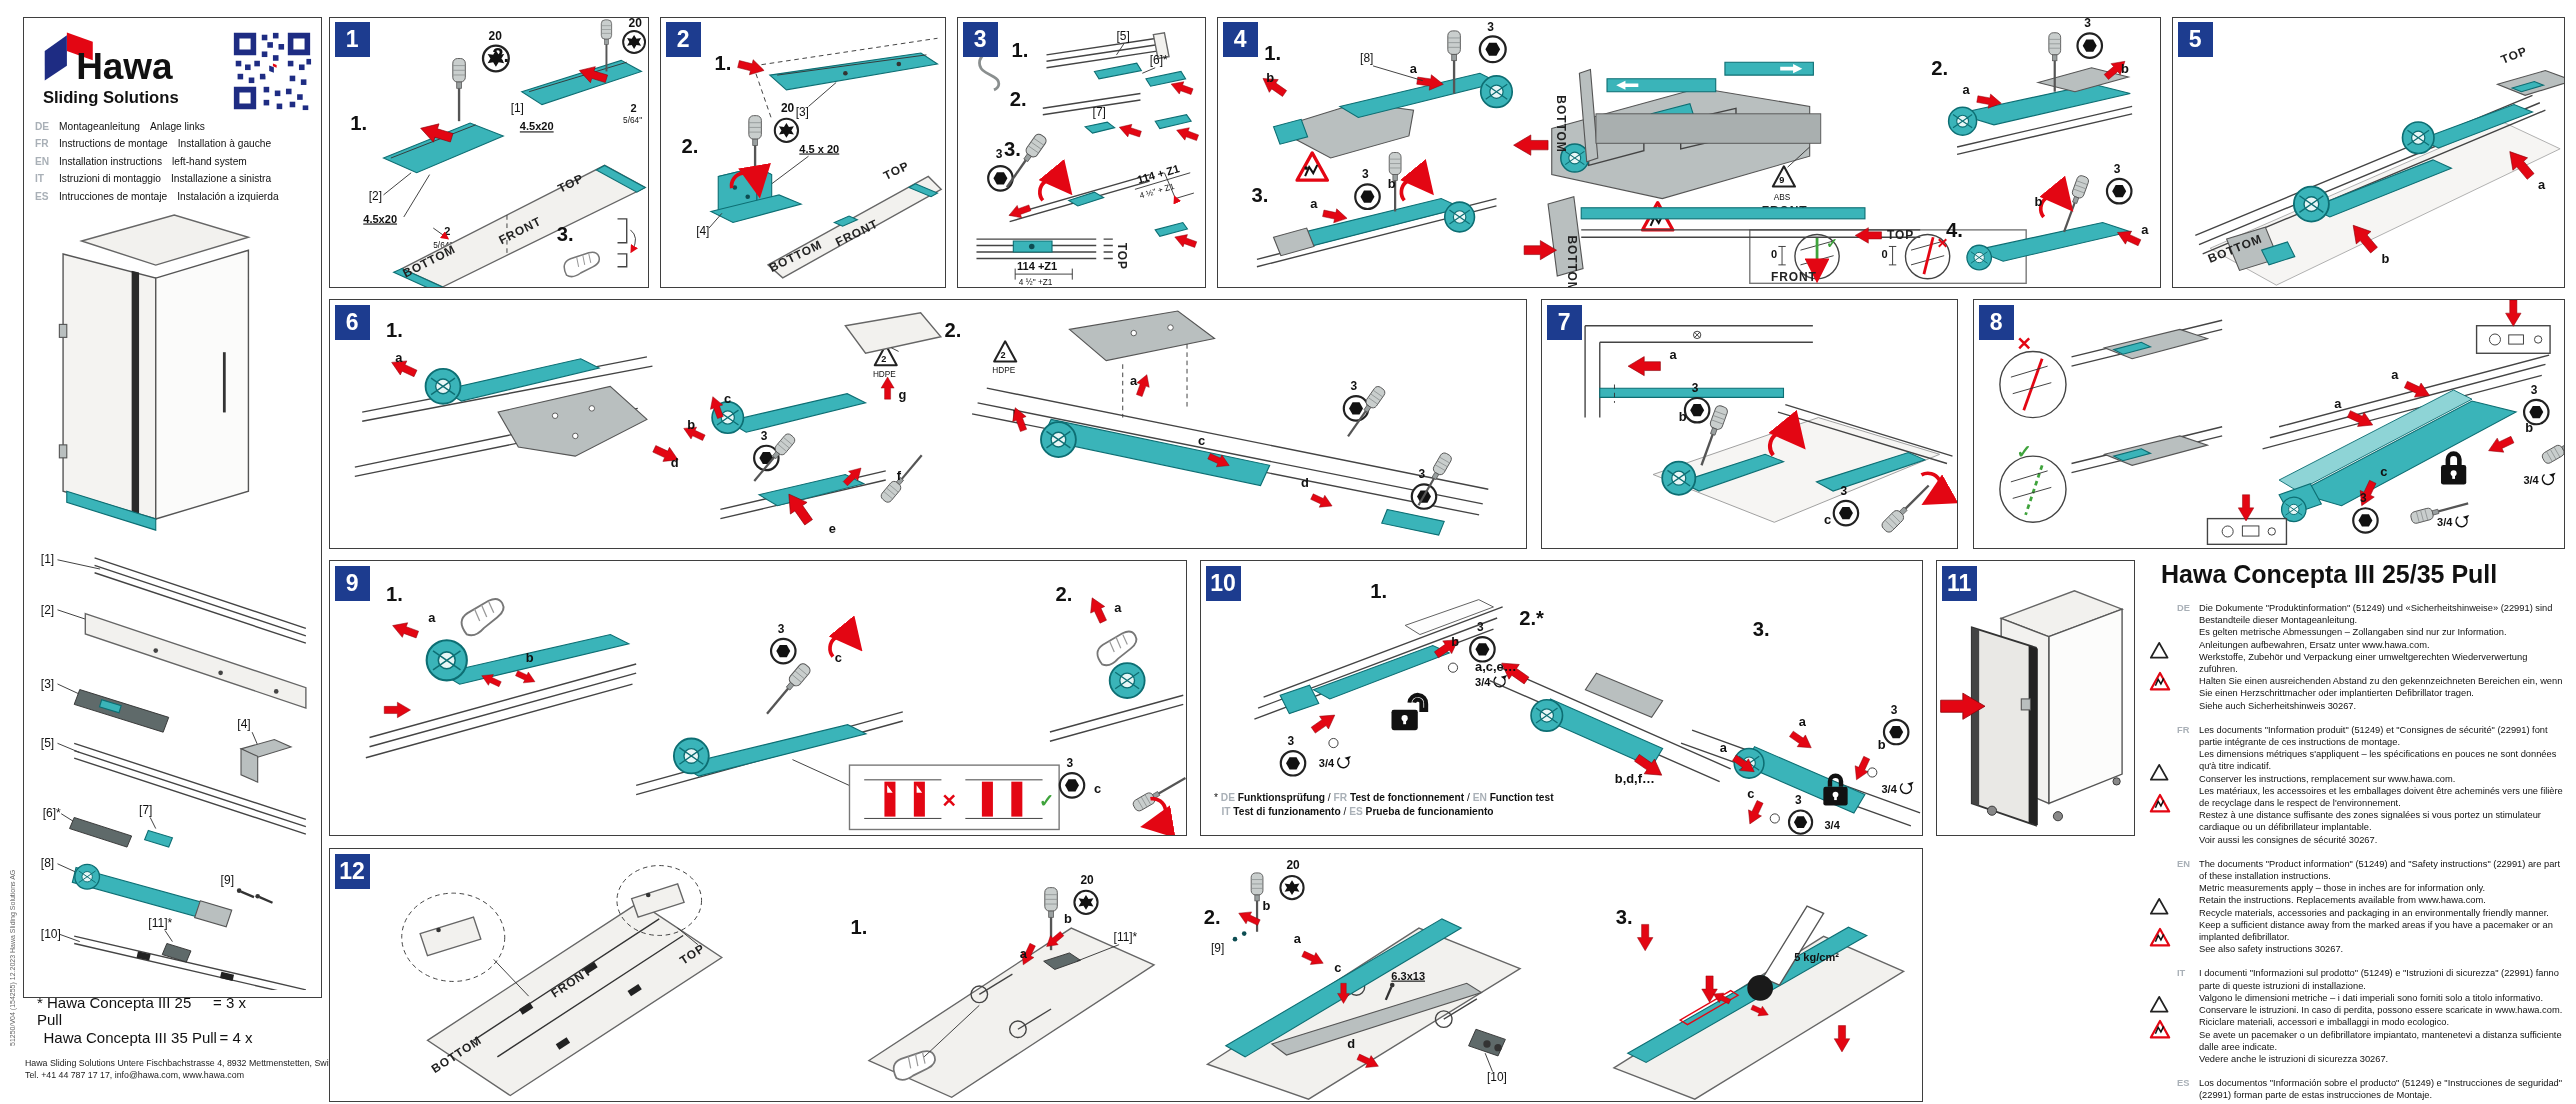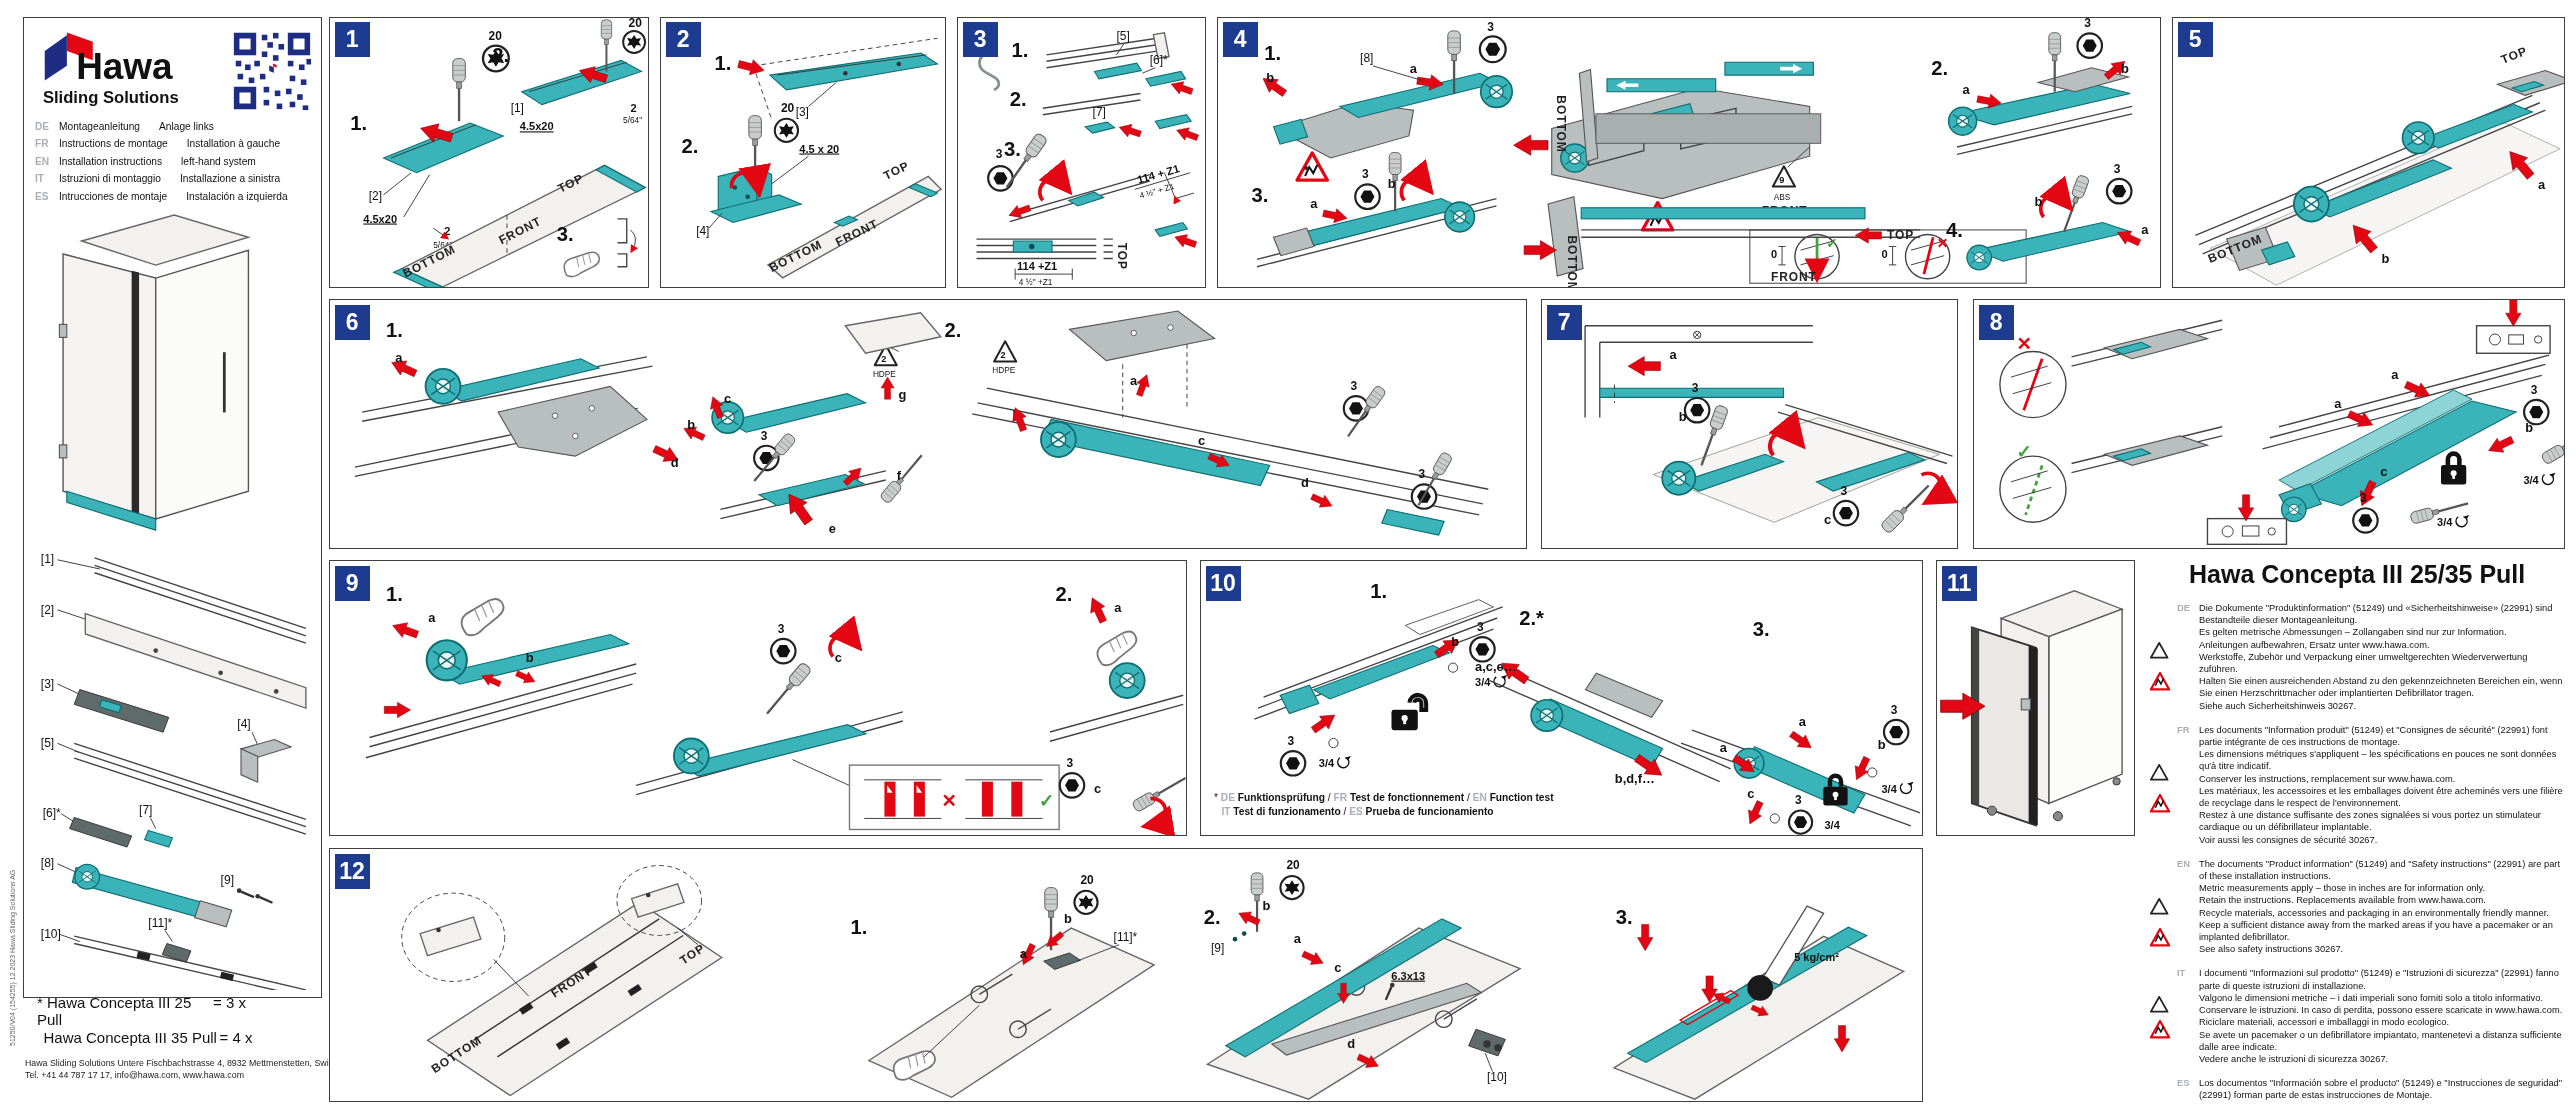--- a/index.html
+++ b/index.html
@@ -28,30 +28,30 @@
   .lnT{fill:none;stroke:#333;stroke-width:1}
   .dash{stroke-dasharray:5 4}
   .red{fill:#e30613}
   .redl{stroke:#e30613;stroke-width:3;fill:none}
   .grn{stroke:#3fa33c;stroke-width:3;fill:none}
   .sidebar{position:absolute;left:23px;top:16.7px;width:299px;height:981px;border:1.9px solid #3f3f3f;box-sizing:border-box;background:#fff}
   .langs{position:absolute;left:11px;top:100px;width:278px}
   .lrow{display:flex;font-size:10.2px;line-height:17.6px;white-space:nowrap}
   .lcode{color:#a9b0b7;font-weight:bold;width:24px;flex:0 0 24px}
   .lbold{font-weight:normal}
-  .lrest{margin-left:19px}
+  .lrest{margin-left:10px}
   .fnote{position:absolute;left:13px;top:976px;width:269px;font-size:15px}
   .fnrow{display:flex;line-height:17.6px}
   .fnlabel{width:176px}
   .footer{position:absolute;left:25px;top:1057px;width:593px;font-size:8.8px;line-height:12px;color:#222}
   .f2{display:flex}
   .f2 .fc{width:428px}
   .vert{position:absolute;left:9.3px;top:1046px;transform:rotate(-90deg);transform-origin:0 0;font-size:7px;color:#666;white-space:nowrap;width:389px}
   .info{position:absolute;left:2149px;top:560px;width:419px}
-  .ititle{font-size:25px;font-weight:bold;margin:0 0 13px 40px}
+  .ititle{font-size:25px;font-weight:bold;margin:0 0 13px 12px}
   .isec{position:relative;display:flex;margin-bottom:12px}
   .igut{position:relative;flex:0 0 28px}
   .icode{flex:0 0 22px;color:#a9b0b7;font-weight:bold;font-size:9.3px;padding-top:0.9px}
   .itext{flex:1;font-size:9.3px;line-height:12.2px}
   .itext span{display:block}
   .ic1{position:absolute;left:0;top:39px}
   .ic2{position:absolute;left:0;top:69px}
   .cap10{position:absolute;left:13px;top:230px;font-size:10.2px;line-height:14px;white-space:nowrap}
   .cap10 .lc{color:#a9b0b7;font-weight:bold}
   .cap10 .ct{font-weight:bold}

